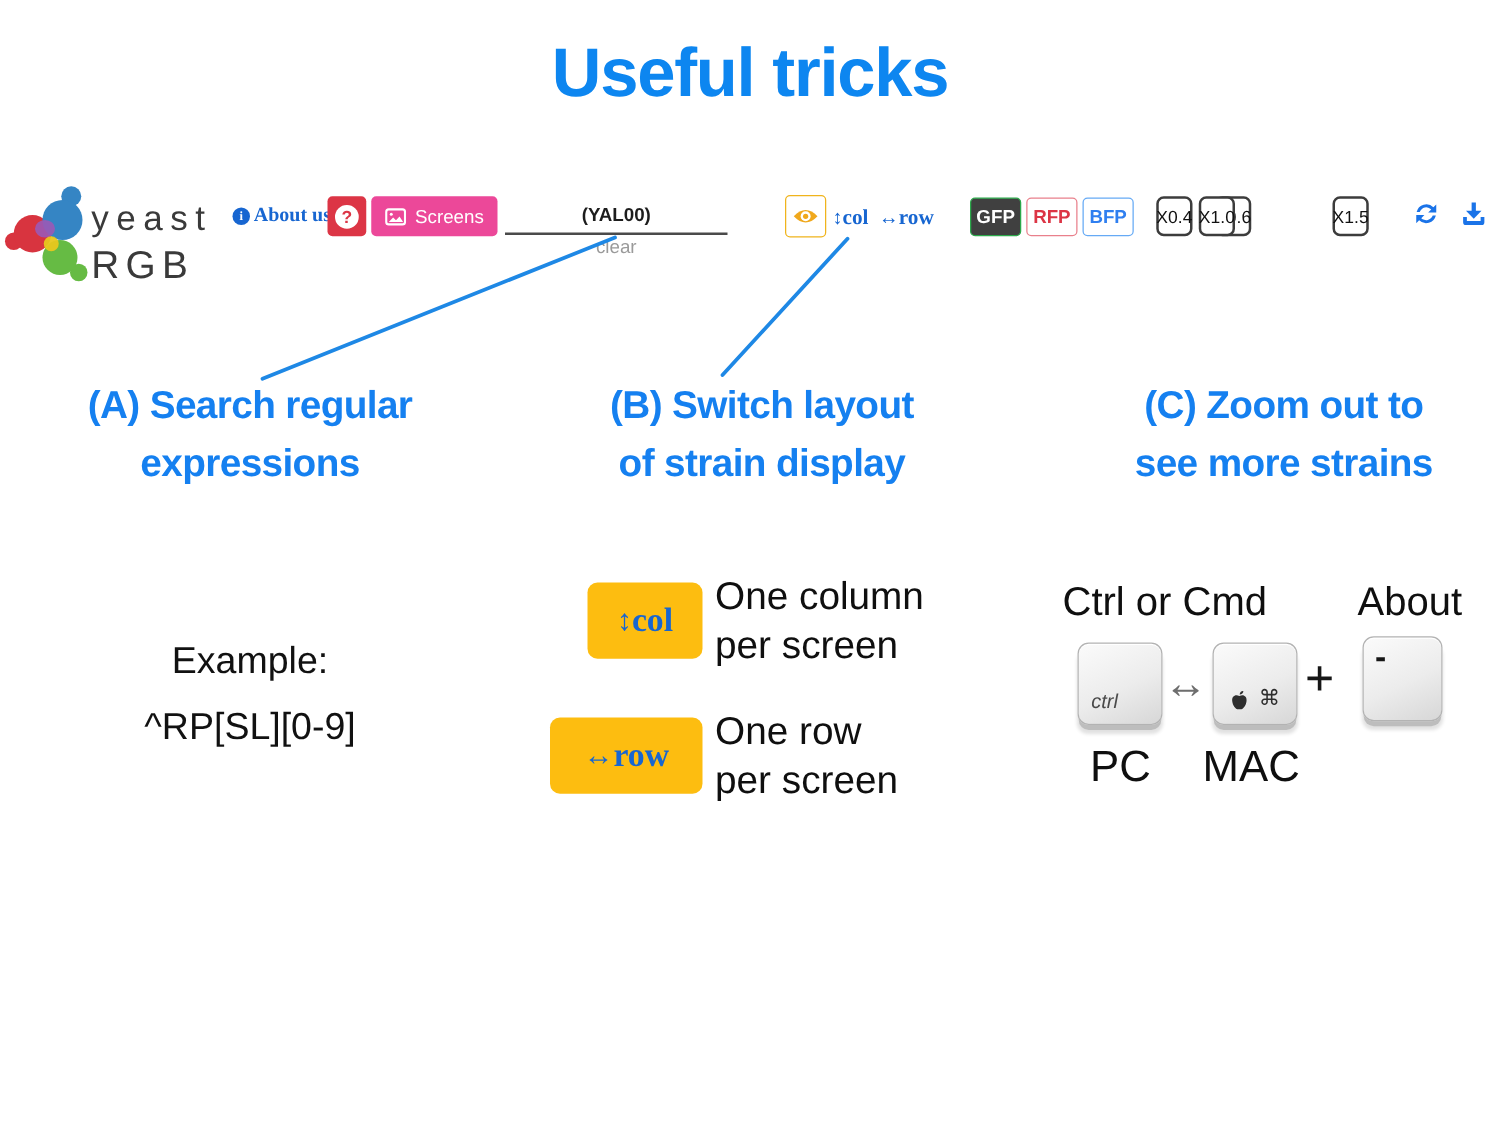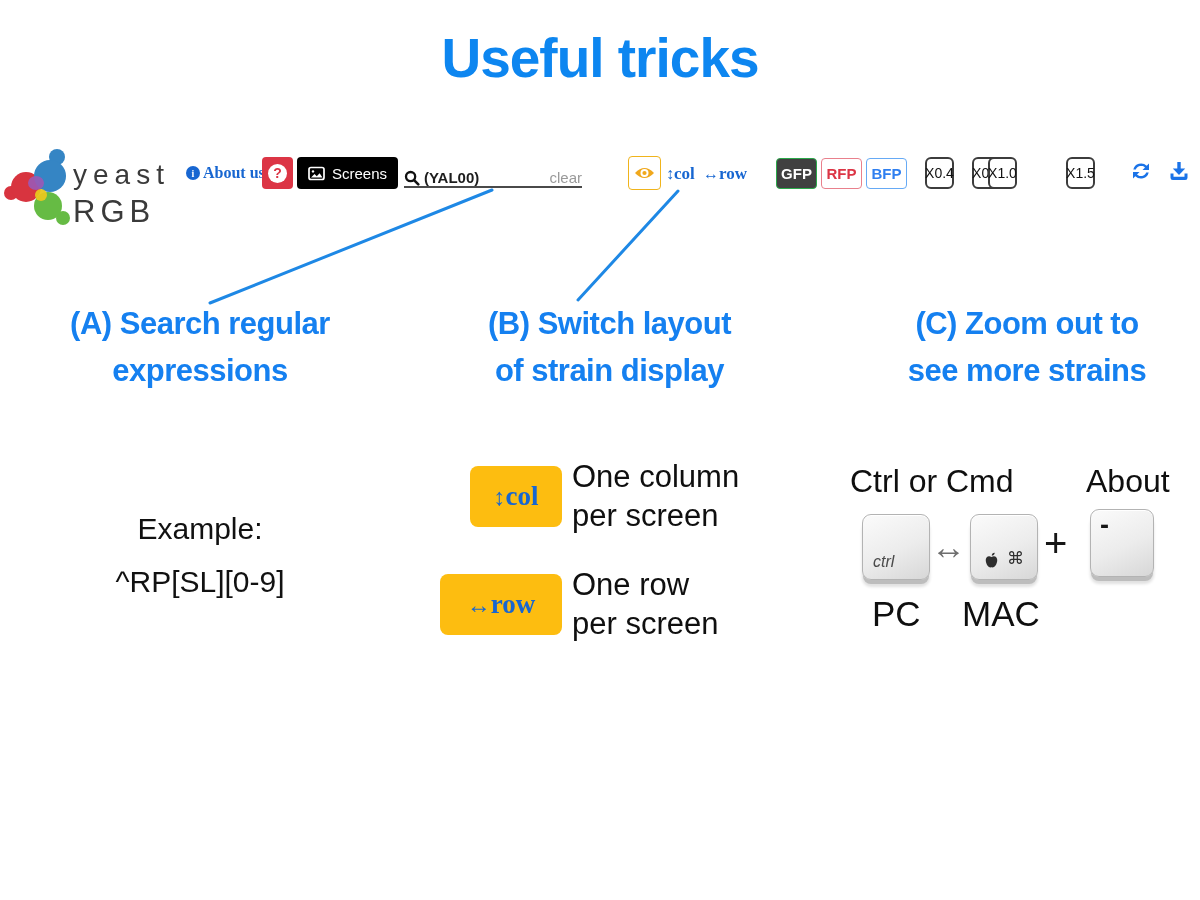--- a/index.html
+++ b/index.html
@@ -30,27 +30,27 @@
     position:absolute; left:262px; top:157px; width:31px; height:32px;
     background:#dc3545; border:none; border-radius:4px;
     display:flex; align-items:center; justify-content:center; cursor:pointer;
   }
   .q-circle {
     width:19px; height:19px; border-radius:50%; background:#fff; color:#dc3545;
     font-size:14px; font-weight:bold; display:flex; align-items:center; justify-content:center;
   }
   .screens-button {
     position:absolute; left:297px; top:157px; height:32px; padding:0 11px;
-    background:#000000; border:none; border-radius:4px; color:#fff; font-size:15px;
+    background:#ec4899; border:none; border-radius:4px; color:#fff; font-size:15px;
     display:flex; align-items:center; gap:7px; cursor:pointer;
     font-family:"Liberation Sans", sans-serif;
   }
   .search-group {
     position:absolute; left:404px; top:160px; width:178px; height:28px;
-    border-bottom:2px solid #4a4a4a; display:flex; align-items:flex-end; gap:4px;
+    border-bottom:2px solid #4a4a4a; display:flex; align-items:center; gap:4px;flex-direction:column;
   }
   .search-value { font-size:15px; font-weight:bold; color:#1d1d1d; }
   .search-spacer { flex:1; }
   .clear-label { font-size:15px; color:#9a9a9a; cursor:pointer; }
   .eye-button {
     position:absolute; left:628px; top:156px; width:33px; height:34px;
     background:#fff; border:1px solid #f0b41c; border-radius:4px;
     display:flex; align-items:center; justify-content:center; cursor:pointer;
   }
   .layout-link {
@@ -68,21 +68,21 @@
   }
   .chan-gfp { left:776px; background:#404040; border:1px solid #2ba84a; color:#fff; }
   .chan-rfp { left:821px; background:#fff; border:1px solid #e9808c; color:#dc3545; }
   .chan-bfp { left:866px; background:#fff; border:1px solid #66aaf5; color:#2f7ff0; }
   .zoom-button {
     position:absolute; top:157px; width:29px; height:32px;
     background:#fff; border:2px solid #3c3c3c; border-radius:6px; color:#111;
     font-size:14px; display:flex; align-items:center; justify-content:center; cursor:pointer;
     font-family:"Liberation Sans", sans-serif;
   }
-  .z0 { left:925px; } .z1 { left:972px; } .z2 { left:988px; } .z3 { left:1066px; }
+  .z0 { left:925px; } .z1 { left:972px; } .z2 { left:959px; } .z3 { left:1066px; }
   .icon-button {
     position:absolute; top:160px; width:24px; height:24px; background:none; border:none;
     cursor:pointer; padding:0;
   }
   .refresh-button { left:1129px; }
   .download-button { left:1167px; }
   
   .connector-overlay { position:absolute; left:0; top:0; pointer-events:none; }
   
   .section-heading {

